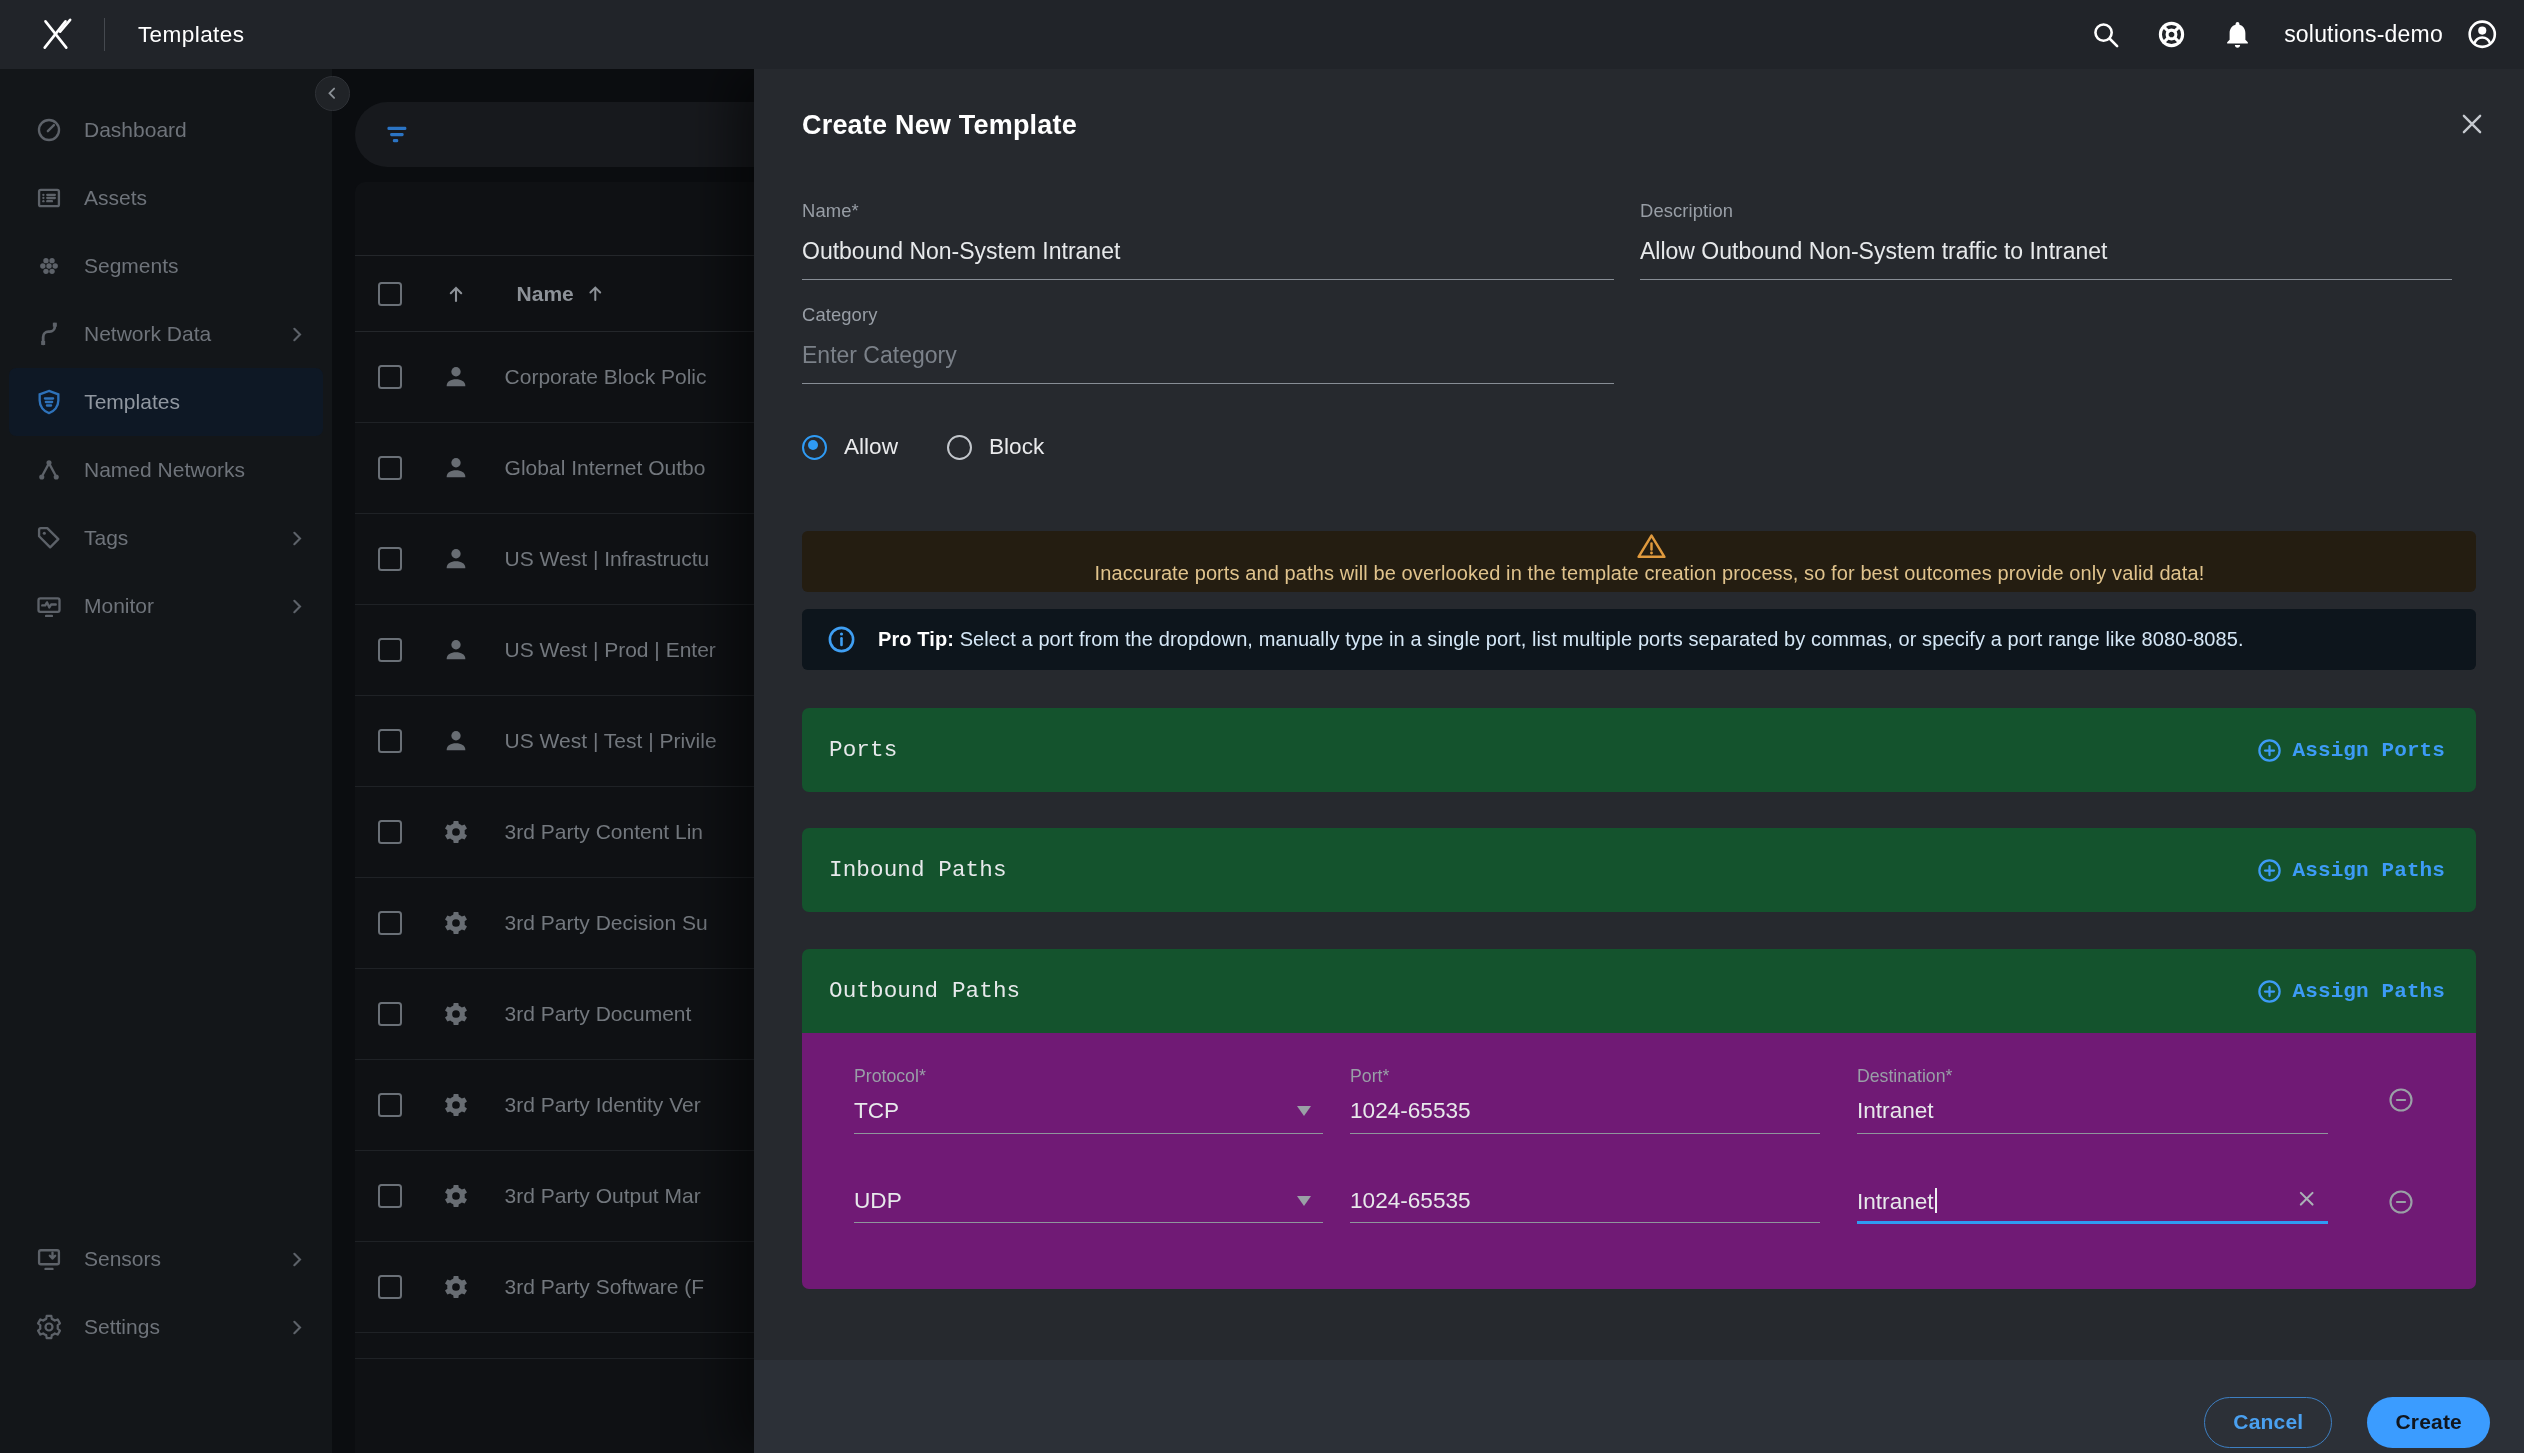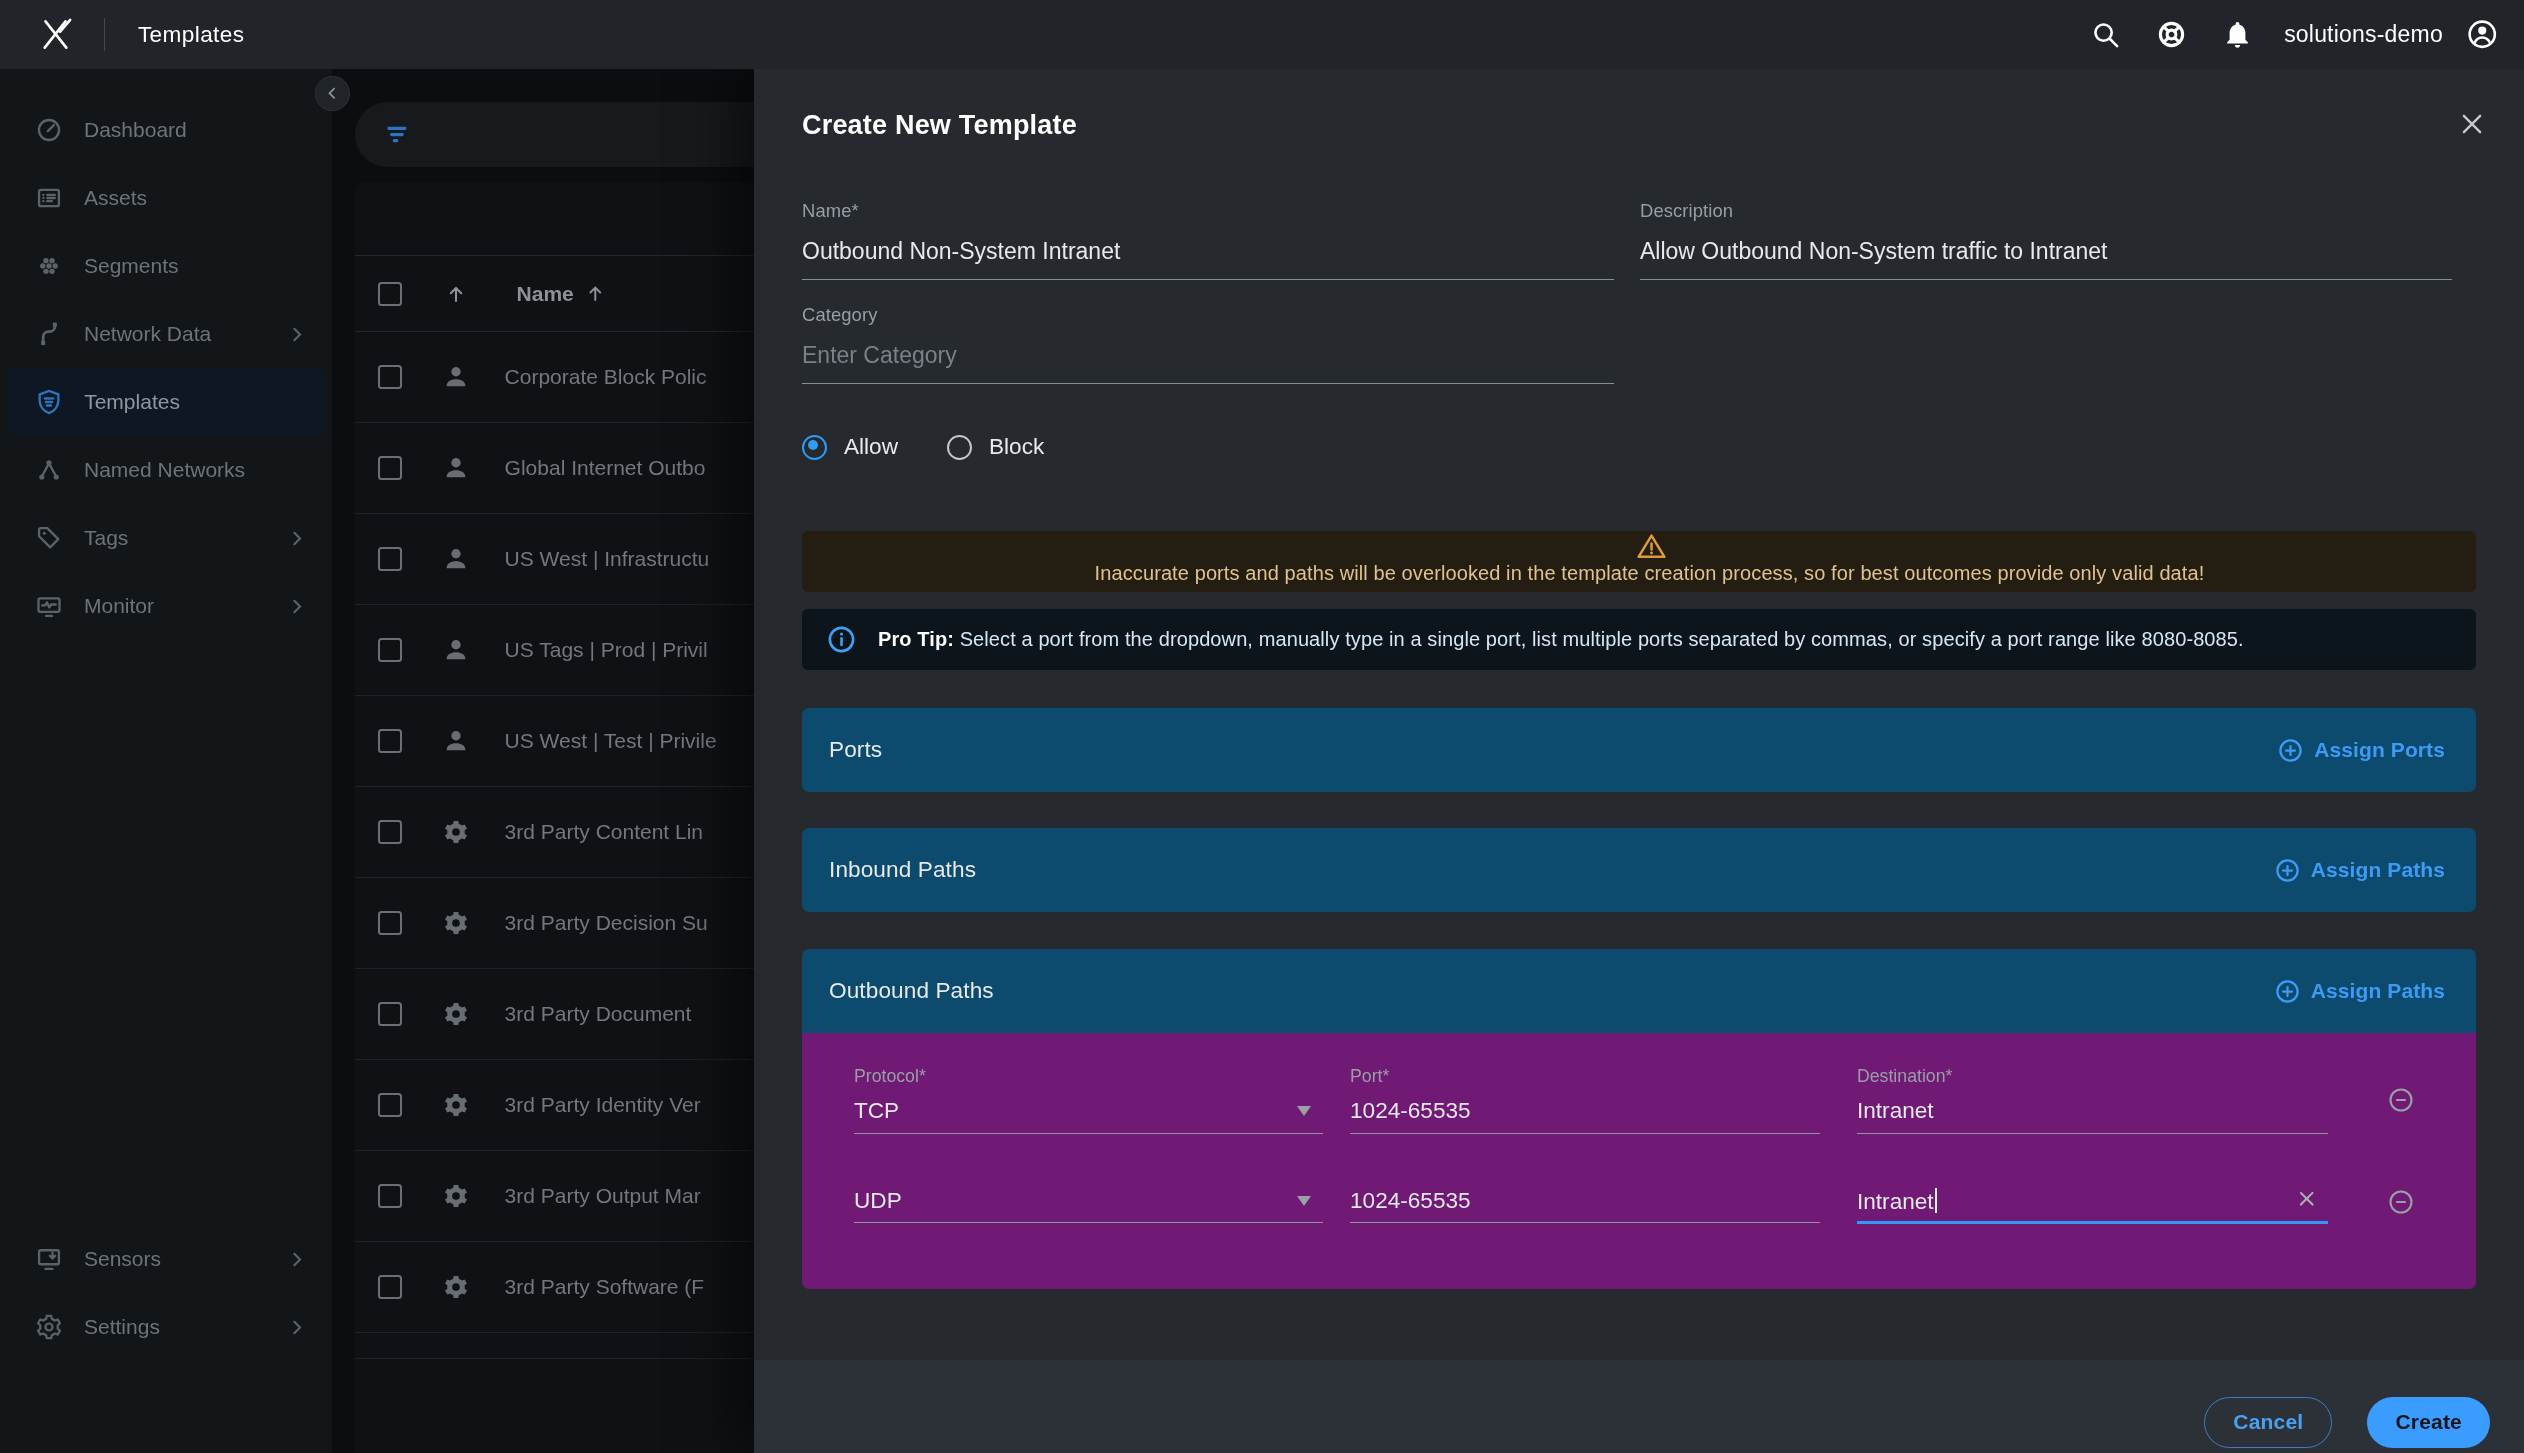--- a/index.html
+++ b/index.html
@@ -75,22 +75,22 @@
 
   .banner{position:absolute;left:48px;width:1674px;height:61px;border-radius:5.7px;display:flex;align-items:center;}
   .banner .b-ic{margin-left:24px;flex:0 0 auto;}
   .banner .b-txt{margin-left:21px;font-size:20px;letter-spacing:0.1px;white-space:nowrap;}
   #warnBanner{top:462px;background:#241d11;flex-direction:column;}
   #warnBanner .b-txt{color:#e0c38c;}
   #tipBanner{top:540px;background:#0d151c;}
   #tipBanner .b-txt{color:#d5e7f6;}
   #tipBanner .b-txt b{color:#ffffff;font-weight:700;}
 
-  .scard{position:absolute;left:48px;width:1674px;height:84px;background:#0c4a6e;border-radius:7px;
-         display:flex;align-items:center;padding:0 31px 0 27px;box-sizing:border-box;}
+  .scard{position:absolute;left:48px;width:1674px;height:84px;background:#14532d;border-radius:7px;
+         display:flex;align-items:center;padding:0 31px 0 27px;box-sizing:border-box;font-family:Liberation Mono, monospace;}
   .scard .sc-title{font-size:22.6px;color:#e7e9eb;letter-spacing:0.1px;}
   .assign-btn{margin-left:auto;display:flex;align-items:center;color:#3d9bf5;cursor:pointer;}
   .assign-btn .a-lbl{margin-left:10px;font-size:21px;font-weight:700;letter-spacing:0.1px;}
   #portsCard{top:639px;}
   #inboundCard{top:759px;}
   #outboundCard{top:880px;border-radius:7px 7px 0 0;}
   .obody{position:absolute;left:48px;top:964px;width:1674px;height:256px;background:#701a75;
          border-radius:0 0 7px 7px;}
   .olabel{position:absolute;font-size:17.7px;color:#999fa7;}
   .ovalue{position:absolute;font-size:22.6px;color:#e7e9eb;white-space:nowrap;}
@@ -360,21 +360,21 @@
       <span class="r-name">US West | Infrastructu</span>
     </div>
     <div class="trow">
       <span class="chk"></span>
       <span class="icon r-ic">
         <svg width="28" height="28" viewBox="0 0 24 24" fill="currentColor">
             <circle cx="12" cy="7.5" r="4"></circle>
             <path d="M4 19.6c0-3.6 3.6-5.6 8-5.6s8 2 8 5.6v.4H4z"></path>
           </svg>
       </span>
-      <span class="r-name">US Tags | Prod | Privil</span>
+      <span class="r-name">US West | Prod | Enter</span>
     </div>
     <div class="trow">
       <span class="chk"></span>
       <span class="icon r-ic">
         <svg width="28" height="28" viewBox="0 0 24 24" fill="currentColor">
             <circle cx="12" cy="7.5" r="4"></circle>
             <path d="M4 19.6c0-3.6 3.6-5.6 8-5.6s8 2 8 5.6v.4H4z"></path>
           </svg>
       </span>
       <span class="r-name">US West | Test | Privile</span>

